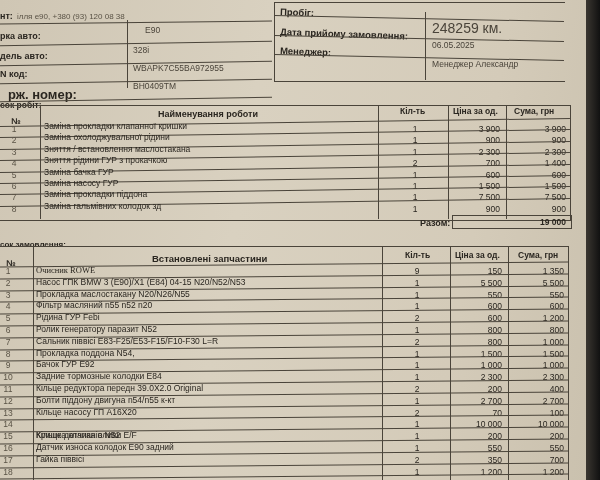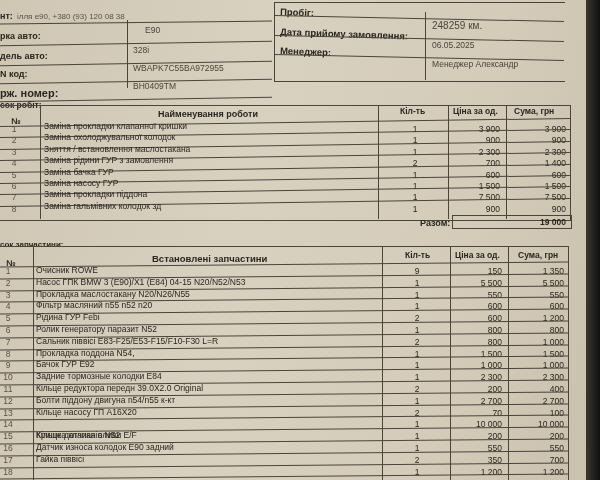--- a/index.html
+++ b/index.html
@@ -29,30 +29,30 @@
     <div class="rowline" style="left:0;top:22px;width:272px;transform:rotate(-0.6deg);"></div>
     <div class="cell bold" style="left:0;top:31px;font-size:9px;">рка авто:</div>
     <div class="cell" style="left:133px;top:25px;font-size:8.5px;color:#4a443a;margin-left:12px;">E90</div>
     <div class="rowline" style="left:0;top:43px;width:272px;transform:rotate(-1deg);"></div>
     <div class="cell bold" style="left:0;top:51px;font-size:9px;">дель авто:</div>
     <div class="cell" style="left:133px;top:45px;font-size:8.5px;color:#4a443a;">328i</div>
     <div class="rowline" style="left:0;top:63px;width:272px;transform:rotate(-1deg);"></div>
     <div class="cell bold" style="left:0;top:69px;font-size:9px;">N код:</div>
     <div class="cell" style="left:133px;top:63px;font-size:8.5px;color:#4a443a;">WBAPK7C55BA972955</div>
     <div class="rowline" style="left:0;top:81px;width:272px;transform:rotate(-1deg);"></div>
-    <div class="cell bold" style="left:0;top:87px;font-size:11px;">рж. номер:</div>
+    <div class="cell bold" style="left:8px;top:87px;font-size:13px;">рж. номер:</div>
     <div class="cell" style="left:133px;top:81px;font-size:8.5px;color:#4a443a;">ВН0409ТМ</div>
     <div class="rowline" style="left:0;top:99px;width:272px;transform:rotate(-1deg);"></div>
     <div class="vline" style="left:127px;top:20px;height:68px;"></div>
   </div>
 
 <div id="hdr-right">
     <div class="bx" style="left:274px;top:2px;width:290px;height:78px;border-right:none;"></div>
     <div class="cell bold" style="left:280px;top:6px;font-size:9.5px;transform:rotate(2deg);transform-origin:left;">Пробіг:</div>
-    <div class="cell" style="left:432px;top:20px;font-size:10px;color:#4a443a;">248259 км.</div>
+    <div class="cell" style="left:432px;top:20px;font-size:14px;color:#4a443a;">248259 км.</div>
     <div class="rowline" style="left:274px;top:18px;width:290px;transform:rotate(1.2deg);"></div>
     <div class="cell bold" style="left:280px;top:26px;font-size:9.5px;transform:rotate(2deg);transform-origin:left;">Дата прийому замовлення:</div>
     <div class="cell" style="left:432px;top:40px;font-size:8.5px;color:#4a443a;">06.05.2025</div>
     <div class="rowline" style="left:274px;top:38px;width:290px;transform:rotate(1.2deg);"></div>
     <div class="cell bold" style="left:280px;top:45px;font-size:9.5px;transform:rotate(2deg);transform-origin:left;">Менеджер:</div>
     <div class="cell" style="left:432px;top:59px;font-size:8.5px;color:#4a443a;">Менеджер Александр</div>
     <div class="rowline" style="left:274px;top:57px;width:290px;transform:rotate(1.2deg);"></div>
     <div class="vline" style="left:425px;top:12px;height:68px;"></div>
   </div>
 
@@ -69,33 +69,33 @@
     <div class="vline" style="left:448px;top:105px;height:114px;"></div>
     <div class="vline" style="left:506px;top:105px;height:114px;"></div>
     <div class="rowline" style="left:0;top:122px;width:570px;transform:rotate(-0.8deg);"></div>
     <div class="cell ctr" style="left:4px;top:124px;width:20px;color:#5a5346;">1</div>
     <div class="cell" style="left:44px;top:121px;">Заміна прокладки клапанної кришки</div>
     <div class="cell ctr" style="left:390px;top:124px;width:50px;">1</div>
     <div class="cell num" style="left:450px;top:124px;width:50px;">3 900</div>
     <div class="cell num" style="left:508px;top:124px;width:58px;">3 900</div>
     <div class="rowline" style="left:0;top:133.4px;width:570px;transform:rotate(-0.8deg);"></div>
     <div class="cell ctr" style="left:4px;top:135.4px;width:20px;color:#5a5346;">2</div>
-    <div class="cell" style="left:44px;top:132.4px;">Заміна охолоджувальної колодок</div>
+    <div class="cell" style="left:44px;top:132.4px;">Заміна охолоджувальної рідини</div>
     <div class="cell ctr" style="left:390px;top:135.4px;width:50px;">1</div>
     <div class="cell num" style="left:450px;top:135.4px;width:50px;">900</div>
     <div class="cell num" style="left:508px;top:135.4px;width:58px;">900</div>
     <div class="rowline" style="left:0;top:144.8px;width:570px;transform:rotate(-0.8deg);"></div>
     <div class="cell ctr" style="left:4px;top:146.8px;width:20px;color:#5a5346;">3</div>
     <div class="cell" style="left:44px;top:143.8px;">Зняття / встановлення маслостакана</div>
     <div class="cell ctr" style="left:390px;top:146.8px;width:50px;">1</div>
     <div class="cell num" style="left:450px;top:146.8px;width:50px;">2 300</div>
     <div class="cell num" style="left:508px;top:146.8px;width:58px;">2 300</div>
     <div class="rowline" style="left:0;top:156.2px;width:570px;transform:rotate(-0.8deg);"></div>
     <div class="cell ctr" style="left:4px;top:158.2px;width:20px;color:#5a5346;">4</div>
-    <div class="cell" style="left:44px;top:155.2px;">Заміна рідини ГУР з замовлення</div>
+    <div class="cell" style="left:44px;top:155.2px;">Зняття рідини ГУР з прокачкою</div>
     <div class="cell ctr" style="left:390px;top:158.2px;width:50px;">2</div>
     <div class="cell num" style="left:450px;top:158.2px;width:50px;">700</div>
     <div class="cell num" style="left:508px;top:158.2px;width:58px;">1 400</div>
     <div class="rowline" style="left:0;top:167.6px;width:570px;transform:rotate(-0.8deg);"></div>
     <div class="cell ctr" style="left:4px;top:169.6px;width:20px;color:#5a5346;">5</div>
     <div class="cell" style="left:44px;top:166.6px;">Заміна бачка ГУР</div>
     <div class="cell ctr" style="left:390px;top:169.6px;width:50px;">1</div>
     <div class="cell num" style="left:450px;top:169.6px;width:50px;">600</div>
     <div class="cell num" style="left:508px;top:169.6px;width:58px;">600</div>
     <div class="rowline" style="left:0;top:179px;width:570px;transform:rotate(-0.8deg);"></div>
@@ -115,34 +115,34 @@
     <div class="cell" style="left:44px;top:200.8px;">Заміна гальмівних колодок зд</div>
     <div class="cell ctr" style="left:390px;top:203.8px;width:50px;">1</div>
     <div class="cell num" style="left:450px;top:203.8px;width:50px;">900</div>
     <div class="cell num" style="left:508px;top:203.8px;width:58px;">900</div>
     <div class="cell bold" style="left:420px;top:218px;font-size:9px;">Разом:</div>
     <div class="bx" style="left:452px;top:215px;width:118px;height:12px;"></div>
     <div class="cell bold num" style="left:508px;top:217px;width:58px;">19 000</div>
   </div>
 
 <div id="parts">
-    <div class="cell bold" style="left:0;top:240px;font-size:8px;">сок запчастини:</div>
+    <div class="cell bold" style="left:0;top:240px;font-size:8px;">сок замовлення:</div>
     <div class="bx" style="left:0;top:246px;width:568px;height:240px;border-left:none;"></div>
     <div class="cell bold" style="left:6px;top:258px;">№</div>
     <div class="cell bold" style="left:152px;top:253px;font-size:9.5px;text-align:right;">Встановлені запчастини</div>
     <div class="cell bold" style="left:405px;top:250px;">Кіл-ть</div>
     <div class="cell bold" style="left:455px;top:250px;">Ціна за од.</div>
     <div class="cell bold" style="left:518px;top:250px;">Сума, грн</div>
     <div class="vline" style="left:33px;top:246px;height:240px;"></div>
     <div class="vline" style="left:382px;top:246px;height:240px;"></div>
     <div class="vline" style="left:450px;top:246px;height:240px;"></div>
     <div class="vline" style="left:508px;top:246px;height:240px;"></div>
     <div class="rowline" style="left:0;top:264px;width:568px;transform:rotate(-0.5deg);"></div>
     <div class="cell ctr" style="left:0;top:266px;width:16px;color:#5a5346;">1</div>
-    <div class="cell" style="left:36px;top:265px;">Очисник ROWE</div>
+    <div class="cell" style="left:36px;top:265px;font-family:Liberation Serif, serif;">Очисник ROWE</div>
     <div class="cell ctr" style="left:392px;top:266px;width:50px;">9</div>
     <div class="cell num" style="left:452px;top:266px;width:50px;">150</div>
     <div class="cell num" style="left:510px;top:266px;width:54px;">1 350</div>
     <div class="rowline" style="left:0;top:275.8px;width:568px;transform:rotate(-0.5deg);"></div>
     <div class="cell ctr" style="left:0;top:277.8px;width:16px;color:#5a5346;">2</div>
     <div class="cell" style="left:36px;top:276.8px;">Насос ГПК BMW 3 (E90)/X1 (E84) 04-15 N20/N52/N53</div>
     <div class="cell ctr" style="left:392px;top:277.8px;width:50px;">1</div>
     <div class="cell num" style="left:452px;top:277.8px;width:50px;">5 500</div>
     <div class="cell num" style="left:510px;top:277.8px;width:54px;">5 500</div>
     <div class="rowline" style="left:0;top:287.6px;width:568px;transform:rotate(-0.5deg);"></div>

